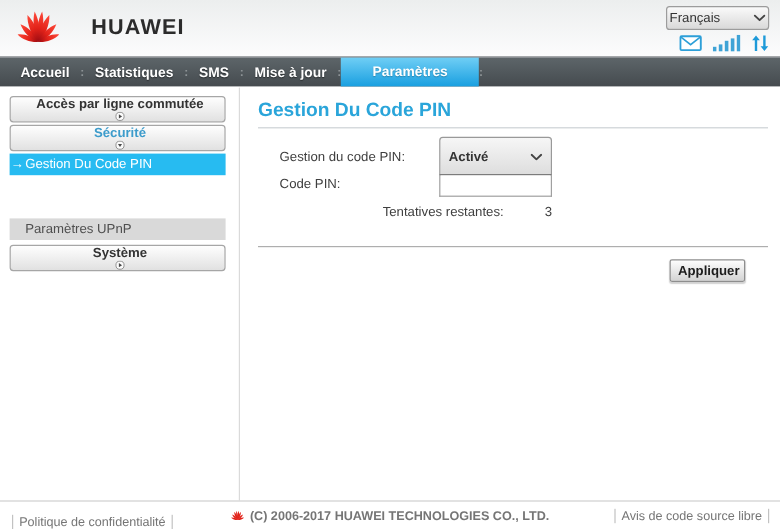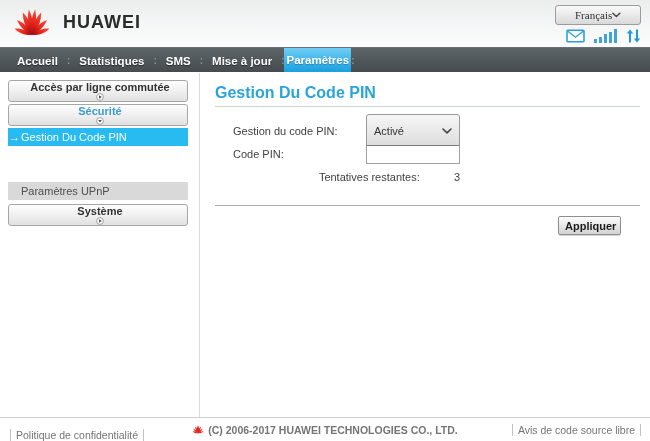--- a/index.html
+++ b/index.html
@@ -2,35 +2,35 @@
 <html><head>
 <meta charset="utf-8">
 <style>
   html,body{margin:0;padding:0;background:#fff;}
   #app{position:relative;width:650px;height:441px;background:#fff;overflow:hidden;
        font-family:"Liberation Sans",sans-serif;}
 
   
   .header{position:absolute;left:0;top:0;width:650px;height:47px;
           background:linear-gradient(#eceeee,#fcfcfd);}
-  .brand{position:absolute;left:12px;top:8px;display:flex;align-items:center;gap:11px;}
+  .brand{position:absolute;left:12px;top:8px;display:flex;align-items:center;gap:24px;}
   .brand-text{font-size:18px;font-weight:bold;color:#2b2b2b;letter-spacing:1px;}
   .lang{position:absolute;top:5px;right:9px;width:86px;height:20px;box-sizing:border-box;
         border:1px solid #9c9c9c;border-radius:3px;background:linear-gradient(#fafafa,#d9d9d9);
-        display:flex;align-items:center;justify-content:space-between;padding:0 19px;
-        font-size:11px;color:#333;cursor:pointer;font-family:Liberation Serif, serif;}
+        display:flex;align-items:center;justify-content:space-between;padding:0 2px;
+        font-size:11px;color:#333;cursor:pointer;}
   .status-icons{position:absolute;top:29px;right:9px;display:flex;align-items:flex-end;gap:9px;}
 
   
   .navbar{position:absolute;top:47px;left:0;width:650px;height:25px;box-sizing:border-box;
           background:linear-gradient(#5d6569,#454b4f);border-top:1px solid #6a7074;
           display:flex;align-items:stretch;padding-left:8px;}
   .nav-item{display:flex;align-items:center;padding:13px 9px;color:#fff;font-weight:bold;
             font-size:11.5px;text-shadow:0 1px 1px rgba(0,0,0,.5);cursor:pointer;}
-  .nav-item.active{background:linear-gradient(#6fcef5,#199fe0);padding:0 2px;
+  .nav-item.active{background:linear-gradient(#6fcef5,#199fe0);padding:0 26px;
                    text-shadow:0 1px 1px rgba(0,0,0,.25);}
   .nav-sep{display:flex;align-items:center;color:#8d9396;font-weight:bold;font-size:10px;}
 
   
   .sidebar{position:absolute;left:8px;top:80px;width:180px;}
   .side-header{height:22px;box-sizing:border-box;border:1px solid #a6a6a6;border-radius:3px;
                background:linear-gradient(#fefefe,#e1e1e1);display:flex;align-items:center;
                justify-content:space-between;padding:0 5px 0 9px;font-size:11px;font-weight:bold;
                color:#333;margin-bottom:2px;cursor:pointer;flex-direction:column;}
   .side-header.sec .sh-label{color:#3d9ccb;}
@@ -44,21 +44,21 @@
   .vdivider{position:absolute;left:199px;top:73px;width:1px;height:344px;background:#dadada;}
 
   
   .content-title{position:absolute;left:215px;top:84px;font-size:16px;font-weight:bold;color:#2aa5da;}
   .title-line{position:absolute;left:215px;top:106px;width:425px;height:1px;background:#ccd2d5;}
   .form{position:absolute;left:233px;top:121px;}
   .frow{display:flex;align-items:center;height:20px;margin-bottom:3px;justify-content:flex-end;}
   .frow .flabel{width:133px;font-size:11px;color:#3f3f3f;}
   .select{width:94px;height:19px;box-sizing:border-box;border:1px solid #999;border-radius:3px;
           background:linear-gradient(#f6f6f6,#dcdcdc);display:flex;align-items:center;
-          justify-content:space-between;padding:16px 7px;font-size:11px;color:#333;cursor:pointer;}
+          justify-content:space-between;padding:16px 7px;font-size:11px;color:#333;cursor:pointer;font-weight:bold;}
   .tinput{width:94px;height:19px;box-sizing:border-box;border:1px solid #a0a0a0;border-top-color:#7c7c7c;
           background:#fff;font-size:11px;padding:0 4px;font-family:"Liberation Sans",sans-serif;}
   .fvalue{font-size:11px;color:#3f3f3f;padding-left:2px;}
   .section-line{position:absolute;left:215px;top:205px;width:425px;height:1px;background:#aeaeae;}
   .apply{position:absolute;left:558px;top:216px;width:63px;height:19px;box-sizing:border-box;
          border:1px solid #8e8e8e;border-radius:2px;background:linear-gradient(#fdfdfd,#d3d3d3);
          font-weight:bold;font-size:11px;color:#1d1d1d;font-family:"Liberation Sans",sans-serif;
          cursor:pointer;box-shadow:0 1px 1px rgba(0,0,0,.18);}
 
   

